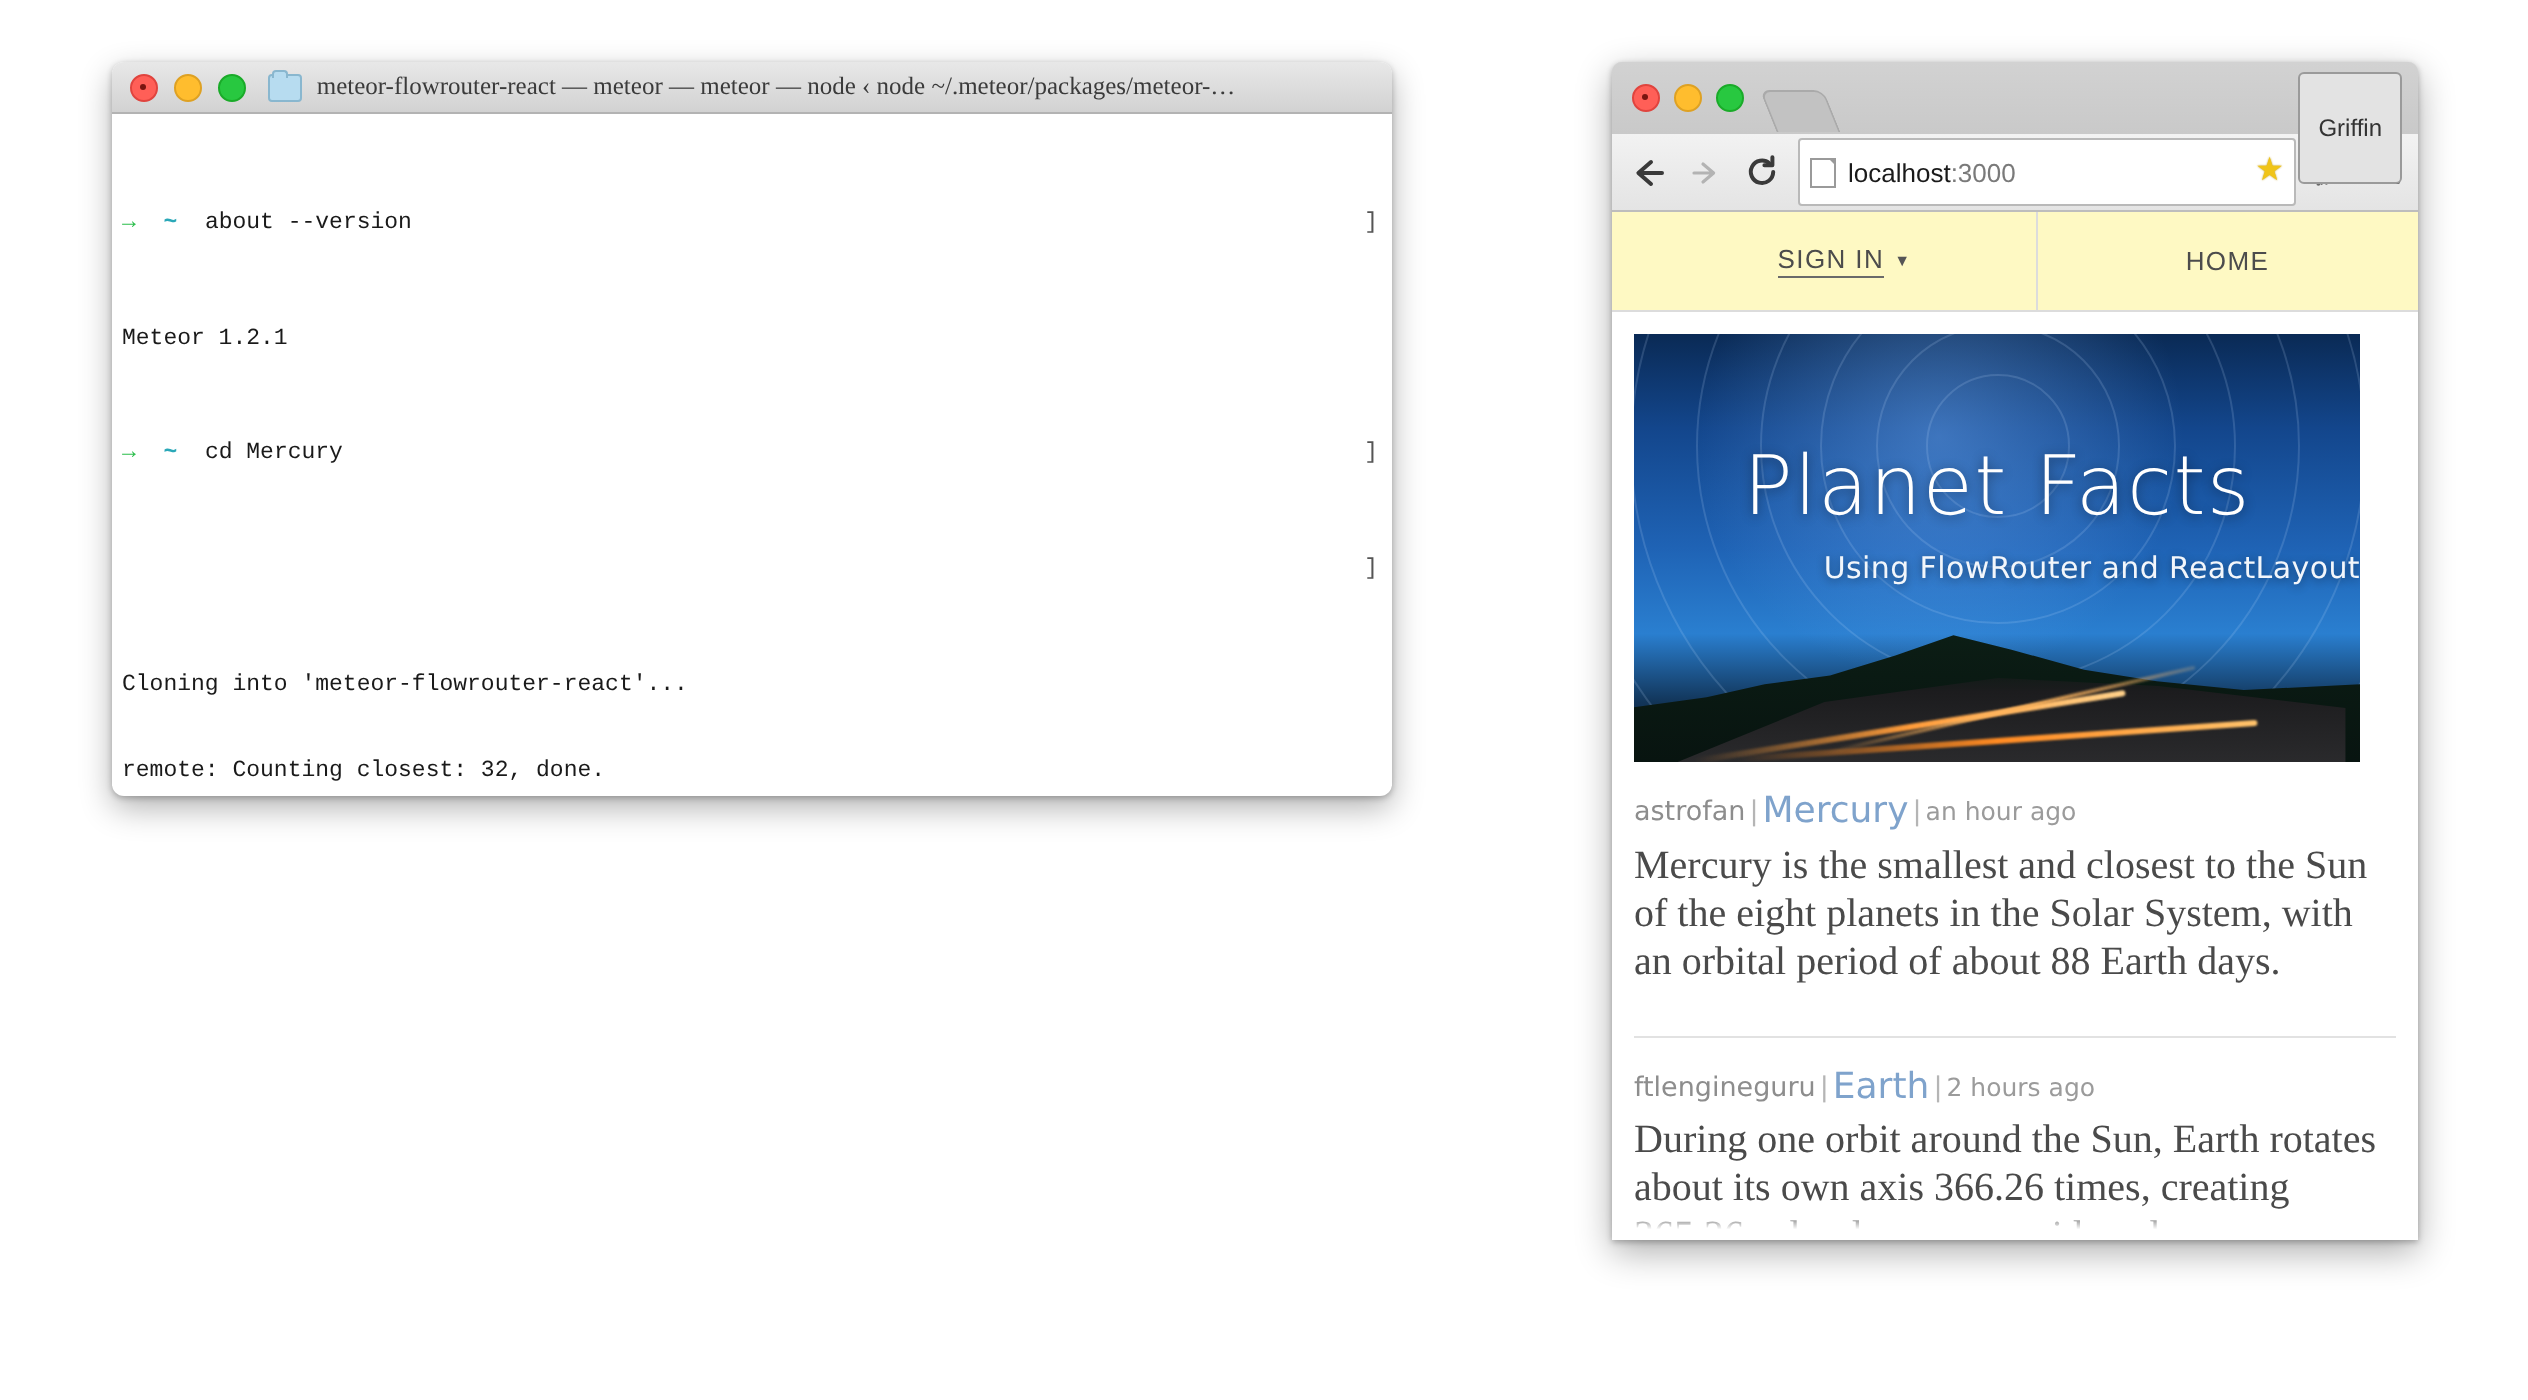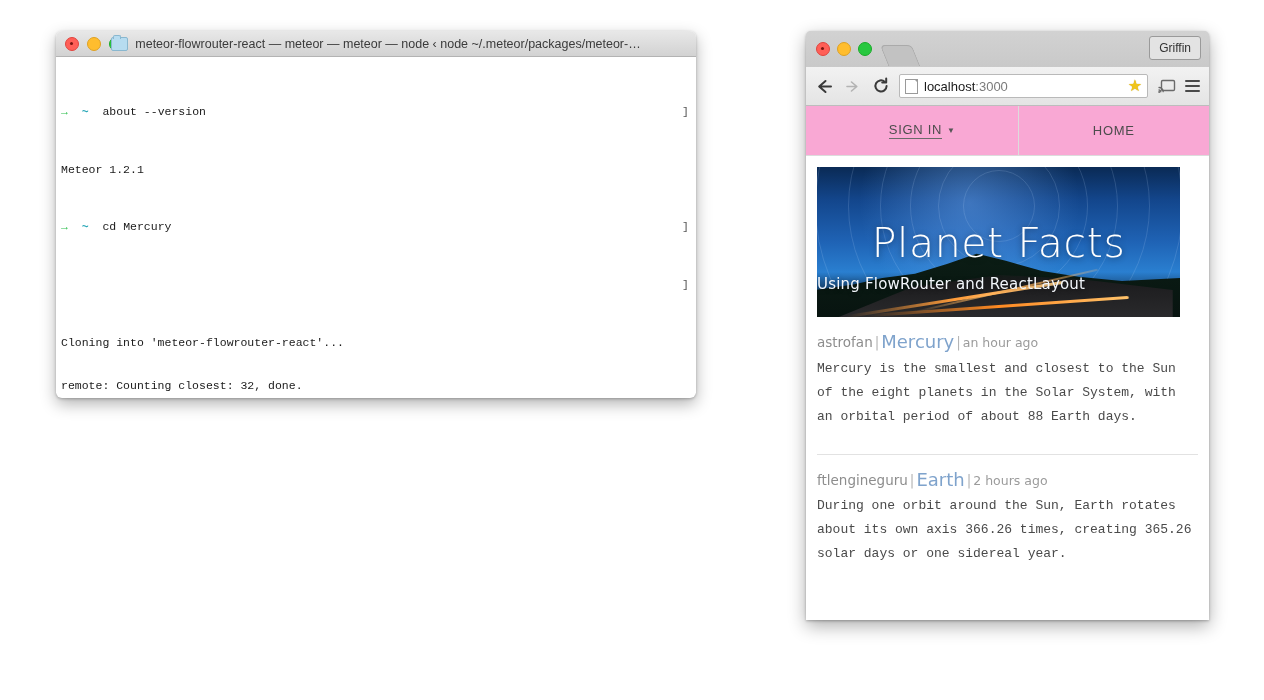--- a/index.html
+++ b/index.html
@@ -35,21 +35,21 @@
   #terminal-folder-icon{
     width:15px;height:12px;background:#b7dcf0;border:1px solid #89b7cf;border-radius:2px;
     position:relative;flex:none;
   }
   #terminal-folder-icon::before{
     content:"";position:absolute;left:1px;top:-3px;width:6px;height:3px;
     background:#b7dcf0;border:1px solid #89b7cf;border-bottom:none;border-radius:2px 2px 0 0;
   }
   #terminal-title-text{
     font-size:12.5px;color:#3b3b3b;white-space:nowrap;
-    font-family:Liberation Sans, sans-serif;
+    font-family:Liberation Serif, serif;
   }
   #terminal-body{
     padding:5px 6px 4px 5px;
     font-family:"Liberation Mono","DejaVu Sans Mono",monospace;
     font-size:11.5px;line-height:14.4px;color:#1a1a1a;
     background:#ffffff;height:336px;box-sizing:border-box;
     white-space:pre;overflow:hidden;
   }
   .trow{display:block;position:relative;height:14.4px;}
   .tleft{white-space:pre;}
@@ -94,33 +94,33 @@
   }
   #tab-close{
     font-size:13px;color:#666;margin-left:4px;flex:none;line-height:1;
   }
   #tab-new{
     width:30px;height:20px;margin-left:4px;margin-bottom:1px;
     background:#c2c2c2;border:1px solid #aaa;border-bottom:none;border-radius:5px 5px 0 0;
     transform:skewX(22deg);
   }
   #profile-chip{
-    position:absolute;right:8px;top:5px;height:22px;padding:0 9px;
+    position:absolute;right:8px;top:5px;height:22px;padding:16px 9px;
     border:1px solid #9a9a9a;border-radius:3px;background:#e3e3e3;
     display:flex;align-items:center;font-size:12px;color:#333;
   }
   #browser-toolbar{
     height:39px;background:linear-gradient(to bottom,#f2f2f2,#e4e4e4);
     border-bottom:1px solid #bdbdbd;
     display:flex;align-items:center;padding:0 9px;gap:9px;box-sizing:border-box;
   }
   .navbtn{width:19px;height:19px;flex:none;display:flex;align-items:center;justify-content:center;}
   .navbtn svg{display:block;}
   #omnibox{
-    flex:1;height:24px;background:#ffffff;border:1px solid #b9b9b9;border-radius:2px;
+    flex:1;height:34px;background:#ffffff;border:1px solid #b9b9b9;border-radius:2px;
     display:flex;align-items:center;padding:0 5px;box-sizing:border-box;gap:6px;
   }
   #page-doc-icon{
     width:11px;height:13px;background:#fff;border:1px solid #9a9a9a;flex:none;position:relative;
   }
   #page-doc-icon::after{
     content:"";position:absolute;right:-1px;top:-1px;border-width:0 4px 4px 0;
     border-style:solid;border-color:transparent #9a9a9a transparent transparent;
   }
   #omnibox-text{font-size:13px;color:#2c2c2c;flex:1;white-space:nowrap;}
@@ -129,32 +129,32 @@
   #star-icon{font-size:16px;color:#f0c419;line-height:1;flex:none;text-shadow:0 0 1px #b9940f;}
   #cast-icon{flex:none;}
   #menu-icon{flex:none;display:flex;flex-direction:column;gap:2.5px;width:15px;}
   #menu-icon i{display:block;height:2.5px;background:#4a4a4a;border-radius:1px;}
 
   
   #page-viewport{
     height:514px;background:#ffffff;overflow:hidden;position:relative;
   }
   #page-nav{
-    height:49px;display:flex;border-bottom:1px solid #dcdcdc;background:#f9a8d4;padding-left:21px;
+    height:49px;display:flex;border-bottom:1px solid #dcdcdc;background:#fef9c3;padding-left:21px;
   }
   .navcell{
     flex:1;display:flex;align-items:center;justify-content:center;
     font-size:13px;letter-spacing:.7px;color:#4c4c4c;
   }
   .navcell + .navcell{border-left:1px solid #dcdcdc;}
   #signin-label{border-bottom:1px solid #6a6a6a;padding-bottom:1px;}
   #signin-caret{margin-left:5px;font-size:8px;color:#555;}
 
   #hero{
-    margin:11px 29px 0 11px;height:150px;position:relative;overflow:hidden;
+    margin:11px 29px 0 11px;height:214px;position:relative;overflow:hidden;
     background:
       radial-gradient(circle at 42% 24%, rgba(120,180,255,.42) 0%, rgba(120,180,255,0) 46%),
       linear-gradient(to bottom,#0a2a55 0%,#13468c 22%,#1f63b5 50%,#2a7fd0 70%,#123559 86%,#08182c 100%);
   }
   .trailring{
     position:absolute;left:50%;top:26%;border-radius:50%;
     border:1px solid rgba(200,225,255,.16);transform:translate(-50%,-50%);
   }
   #hero-ground{
     position:absolute;left:0;right:0;bottom:0;height:72px;
@@ -169,39 +169,39 @@
   .lighttrail{
     position:absolute;height:3px;border-radius:3px;filter:blur(.6px);
   }
   #hero-title{
     position:absolute;left:0;right:0;top:52px;text-align:center;
     color:#fff;font-size:41px;font-weight:300;letter-spacing:.6px;
     font-family:"DejaVu Sans",sans-serif;
     text-shadow:0 1px 6px rgba(0,0,0,.45);
   }
   #hero-subtitle{
-    position:absolute;left:0;right:0;top:108px;text-align:left;
+    position:absolute;left:0;right:0;top:108px;text-align:right;
     color:#f2f6fb;font-size:15px;letter-spacing:.2px;
     font-family:"DejaVu Sans",sans-serif;
     text-shadow:0 1px 5px rgba(0,0,0,.45);
   }
 
   #post-list{padding:0 11px;}
   .post{padding:14px 0 25px 0;border-bottom:1px solid #e2e2e2;}
   .post:last-child{border-bottom:none;}
   .post-meta{
     font-size:13.5px;color:#8d8d8d;margin-bottom:4px;
     font-family:"DejaVu Sans",sans-serif;line-height:1.2;
   }
   .post-meta .planet{color:#7fa3cc;font-size:18px;vertical-align:-1px;}
   .post-meta .sep{color:#b5b5b5;padding:0 2px;}
   .post-meta .time{font-size:12.5px;color:#9b9b9b;}
   .post-body{
-    font-size:13px;line-height:24px;color:#4a4a4a;
-    font-family:Liberation Mono, monospace;
+    font-size:20px;line-height:24px;color:#4a4a4a;
+    font-family:Liberation Serif, serif;
   }
   #page-fade{
     position:absolute;left:0;right:0;bottom:0;height:14px;
     background:linear-gradient(to bottom,rgba(255,255,255,0),#fff 62%);
     pointer-events:none;
   }
 </style>
 </head>
 <body>
 

